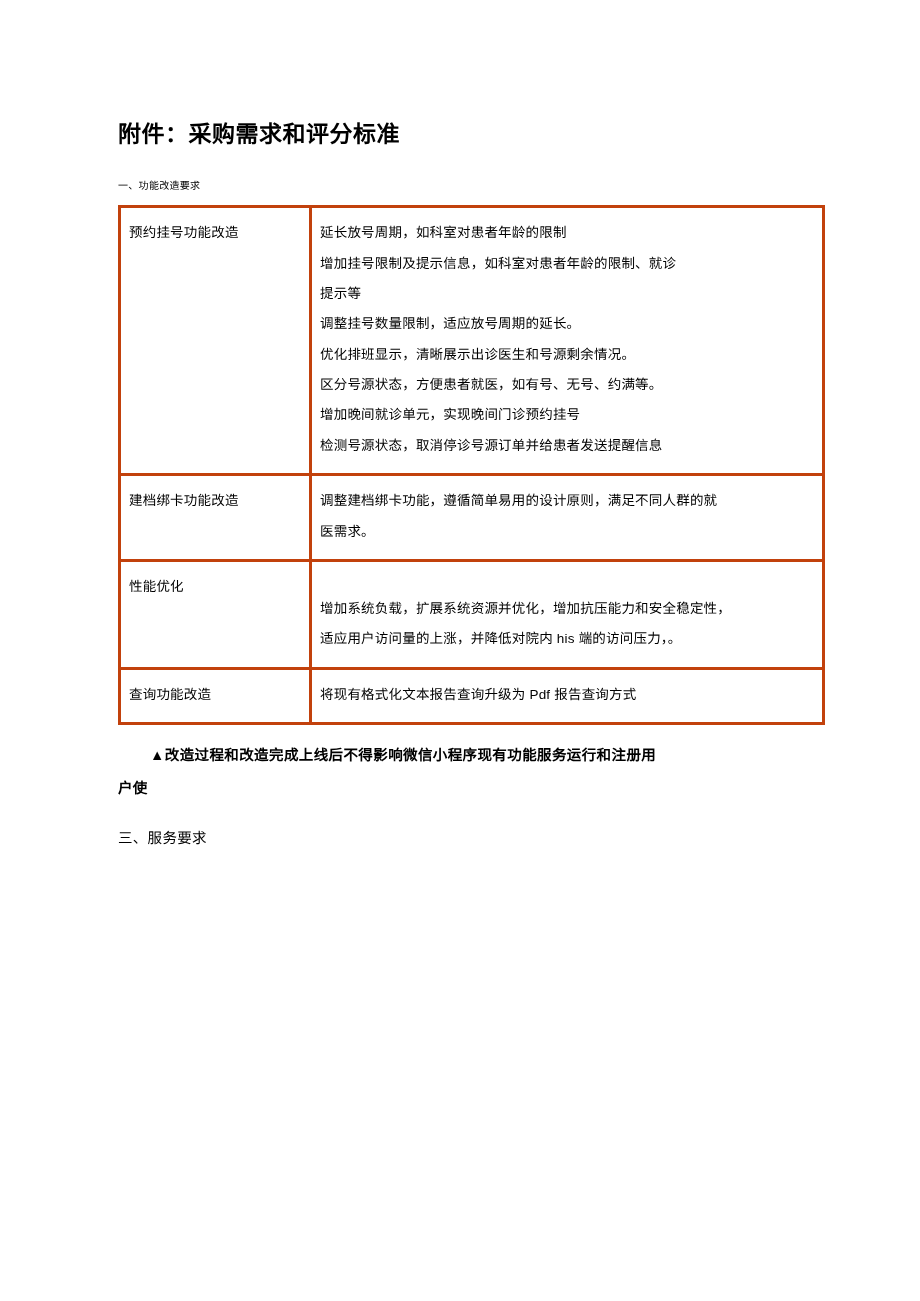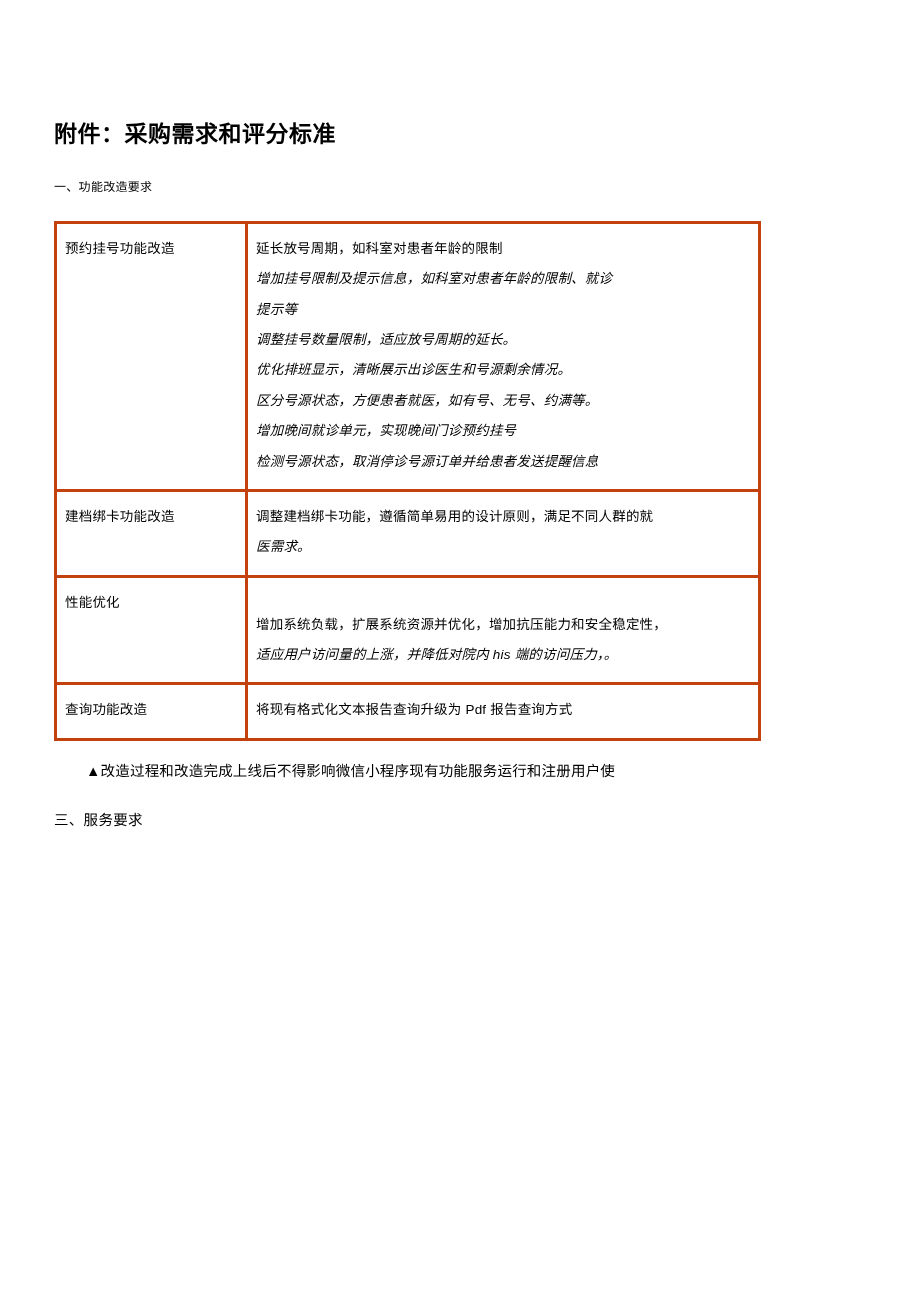--- a/index.html
+++ b/index.html
@@ -12,33 +12,33 @@
     height: 1301px;
     font-family: "Liberation Sans", sans-serif;
     color: #000000;
     -webkit-font-smoothing: antialiased;
   }
   .page {
     position: relative;
     width: 776px;
     height: 1301px;
     box-sizing: border-box;
-    padding: 118px 120px 0 54px;
+    padding: 118px 120px 0 118px;
   }
   .doc-title {
     font-size: 23px;
     font-weight: bold;
     letter-spacing: 0.5px;
     line-height: 1.4;
     margin: 0 0 26px 0;
   }
   .section-heading {
-    font-size: 12px;
+    font-size: 10px;
     line-height: 1.9;
-    margin: 0 0 22px 0;
+    margin: 0 0 10px 0;
     letter-spacing: 0.3px;
   }
   table.req-table {
     border-collapse: collapse;
     width: 668px;
     table-layout: fixed;
     margin: 0 0 6px 0;
   }
   table.req-table td {
     border: 3px solid #c2410c;
@@ -53,32 +53,32 @@
     padding-top: 12px;
   }
   td.col-body {
     width: 494px;
   }
   td.col-body p {
     margin: 0;
   }
   td.col-body p + p {
     margin-top: 0px;
-    font-style: italic;
   }
   .cell-pad-top {
     display: block;
     height: 22px;
   }
   .para {
     font-size: 14.5px;
     line-height: 2.3;
     margin: 14px 0 0 0;
     letter-spacing: 0.2px;
     text-align: justify;
+    font-weight: bold;
   }
   .para.indent {
     text-indent: 32px;
   }
   .tail-heading {
     font-size: 14.5px;
     line-height: 2.0;
     margin: 18px 0 0 0;
     letter-spacing: 0.3px;
   }

